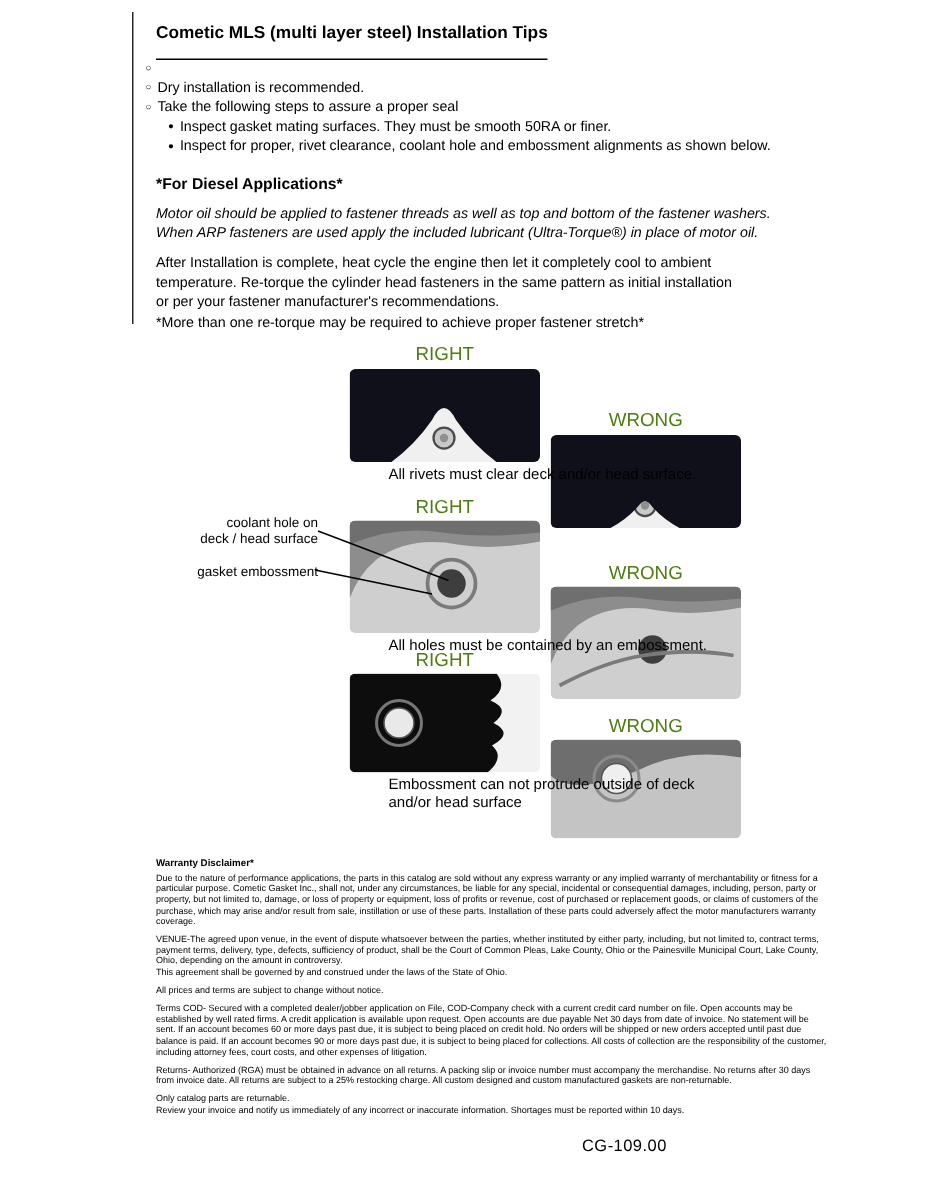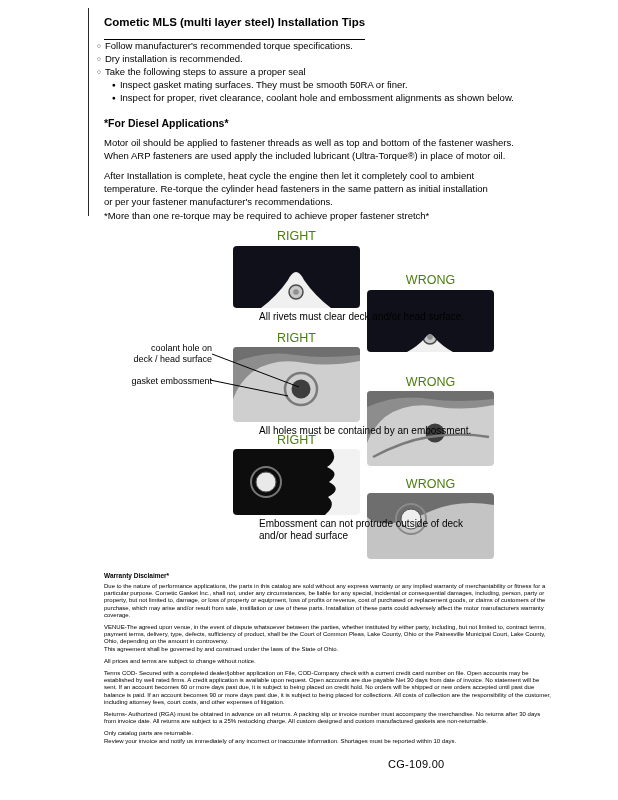--- a/index.html
+++ b/index.html
@@ -20,21 +20,21 @@
     white-space:nowrap;
   }
 
   .tips { position:absolute; left:97px; top:41px; font-size:9.5px; line-height:9.5px; }
   .tip { display:flex; gap:4px; margin-bottom:3.6px; align-items:flex-start; }
   .tip .g { font-size:6.5px; line-height:9.5px; }
   .tip.sub { margin-left:15px; }
 
   .diesel-h { position:absolute; left:104px; top:117px; font-size:10.5px; font-weight:bold; }
   .body-p { position:absolute; left:104px; width:445px; font-size:9.5px; line-height:13px; white-space:pre-line; }
-  .para1 { top:136px; }
+  .para1 { top:136px;font-style:italic; }
   .para2 { top:169px; }
   .note  { top:209px; }
 
   .dg-label { position:absolute; width:127px; text-align:center; font-size:12.5px; color:#4d7c0f; }
   .col1 { left:233px; } .col2 { left:367px;margin-top:44px; }
   .r1 { top:229px; } .r2 { top:331px; } .r3 { top:433px; }
 
   .dg-img { position:absolute; width:127px; border-radius:4px; overflow:hidden; }
   .img-r1 { top:246px; height:62px; }
   .img-r2 { top:347px; height:75px; }
@@ -60,21 +60,20 @@
 
 <div class="page">
 
   <div class="left-rule"></div>
 
   <h1 class="title">Cometic MLS (multi layer steel) Installation Tips</h1>
 
   <div class="tips">
     <div class="tip">
       <span class="g">○</span>
-      <span>Follow manufacturer's recommended torque specifications.</span>
     </div>
     <div class="tip">
       <span class="g">○</span>
       <span>Dry installation is recommended.</span>
     </div>
     <div class="tip">
       <span class="g">○</span>
       <span>Take the following steps to assure a proper seal</span>
     </div>
     <div class="tip sub">

